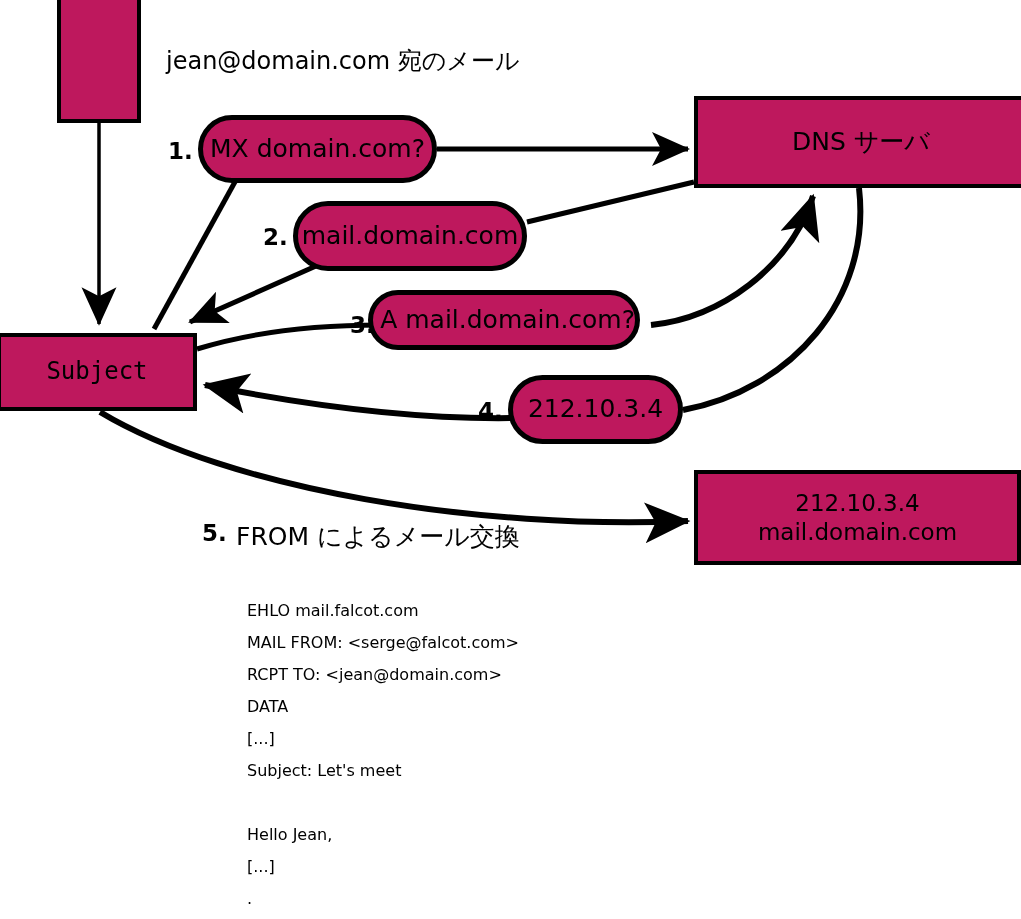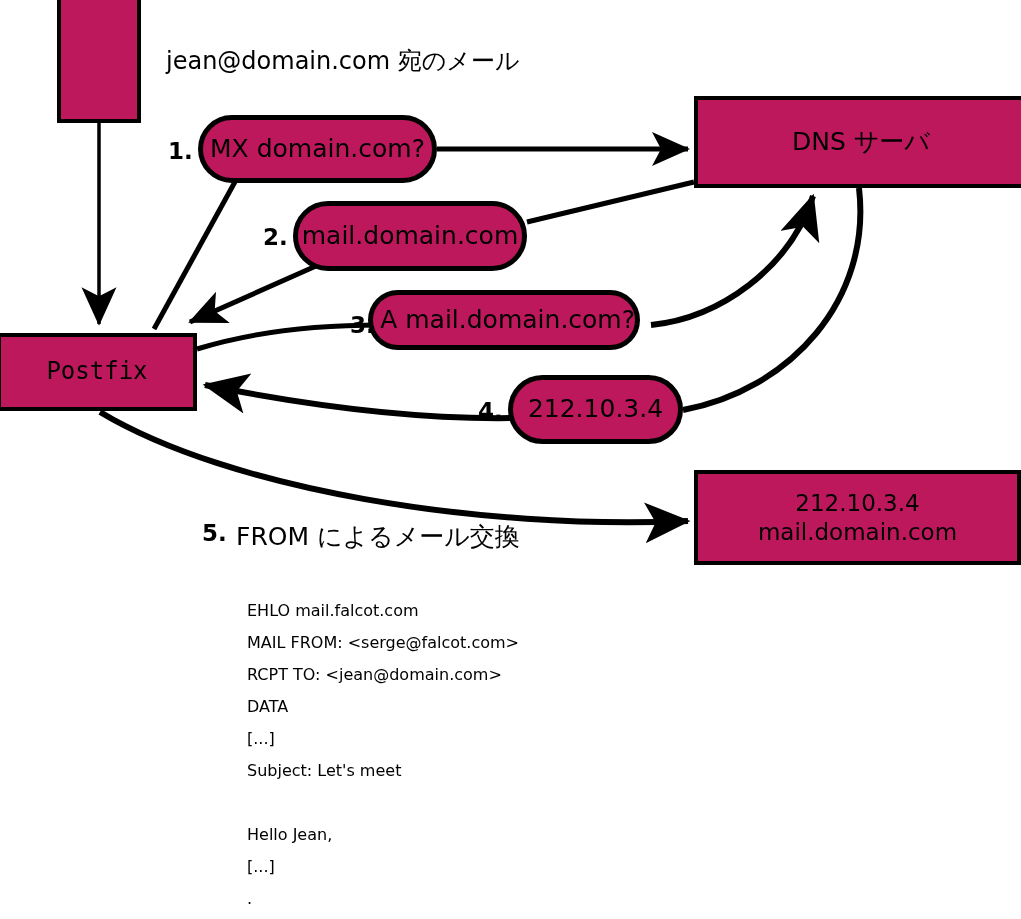--- a/index.html
+++ b/index.html
@@ -149,21 +149,21 @@
     <g>
       <path d="M100,412 C230,490 480,530 688,521" stroke="#000" stroke-width="6" fill="none" marker-end="url(#arrowThick)"></path>
     </g>
   </svg>
 
   <div class="node rect-node" id="client-box">
     <span class="node-label"></span>
   </div>
 
   <div class="node rect-node" id="postfix-box">
-    <span class="node-label">Postfix</span>
+    <span class="node-label">Subject</span>
   </div>
 
   <div class="node rect-node" id="dns-box">
     <span class="node-label">DNS サーバ</span>
   </div>
 
   <div class="node rect-node" id="mailserver-box">
     <span class="node-label">212.10.3.4
 mail.domain.com</span>
   </div>

